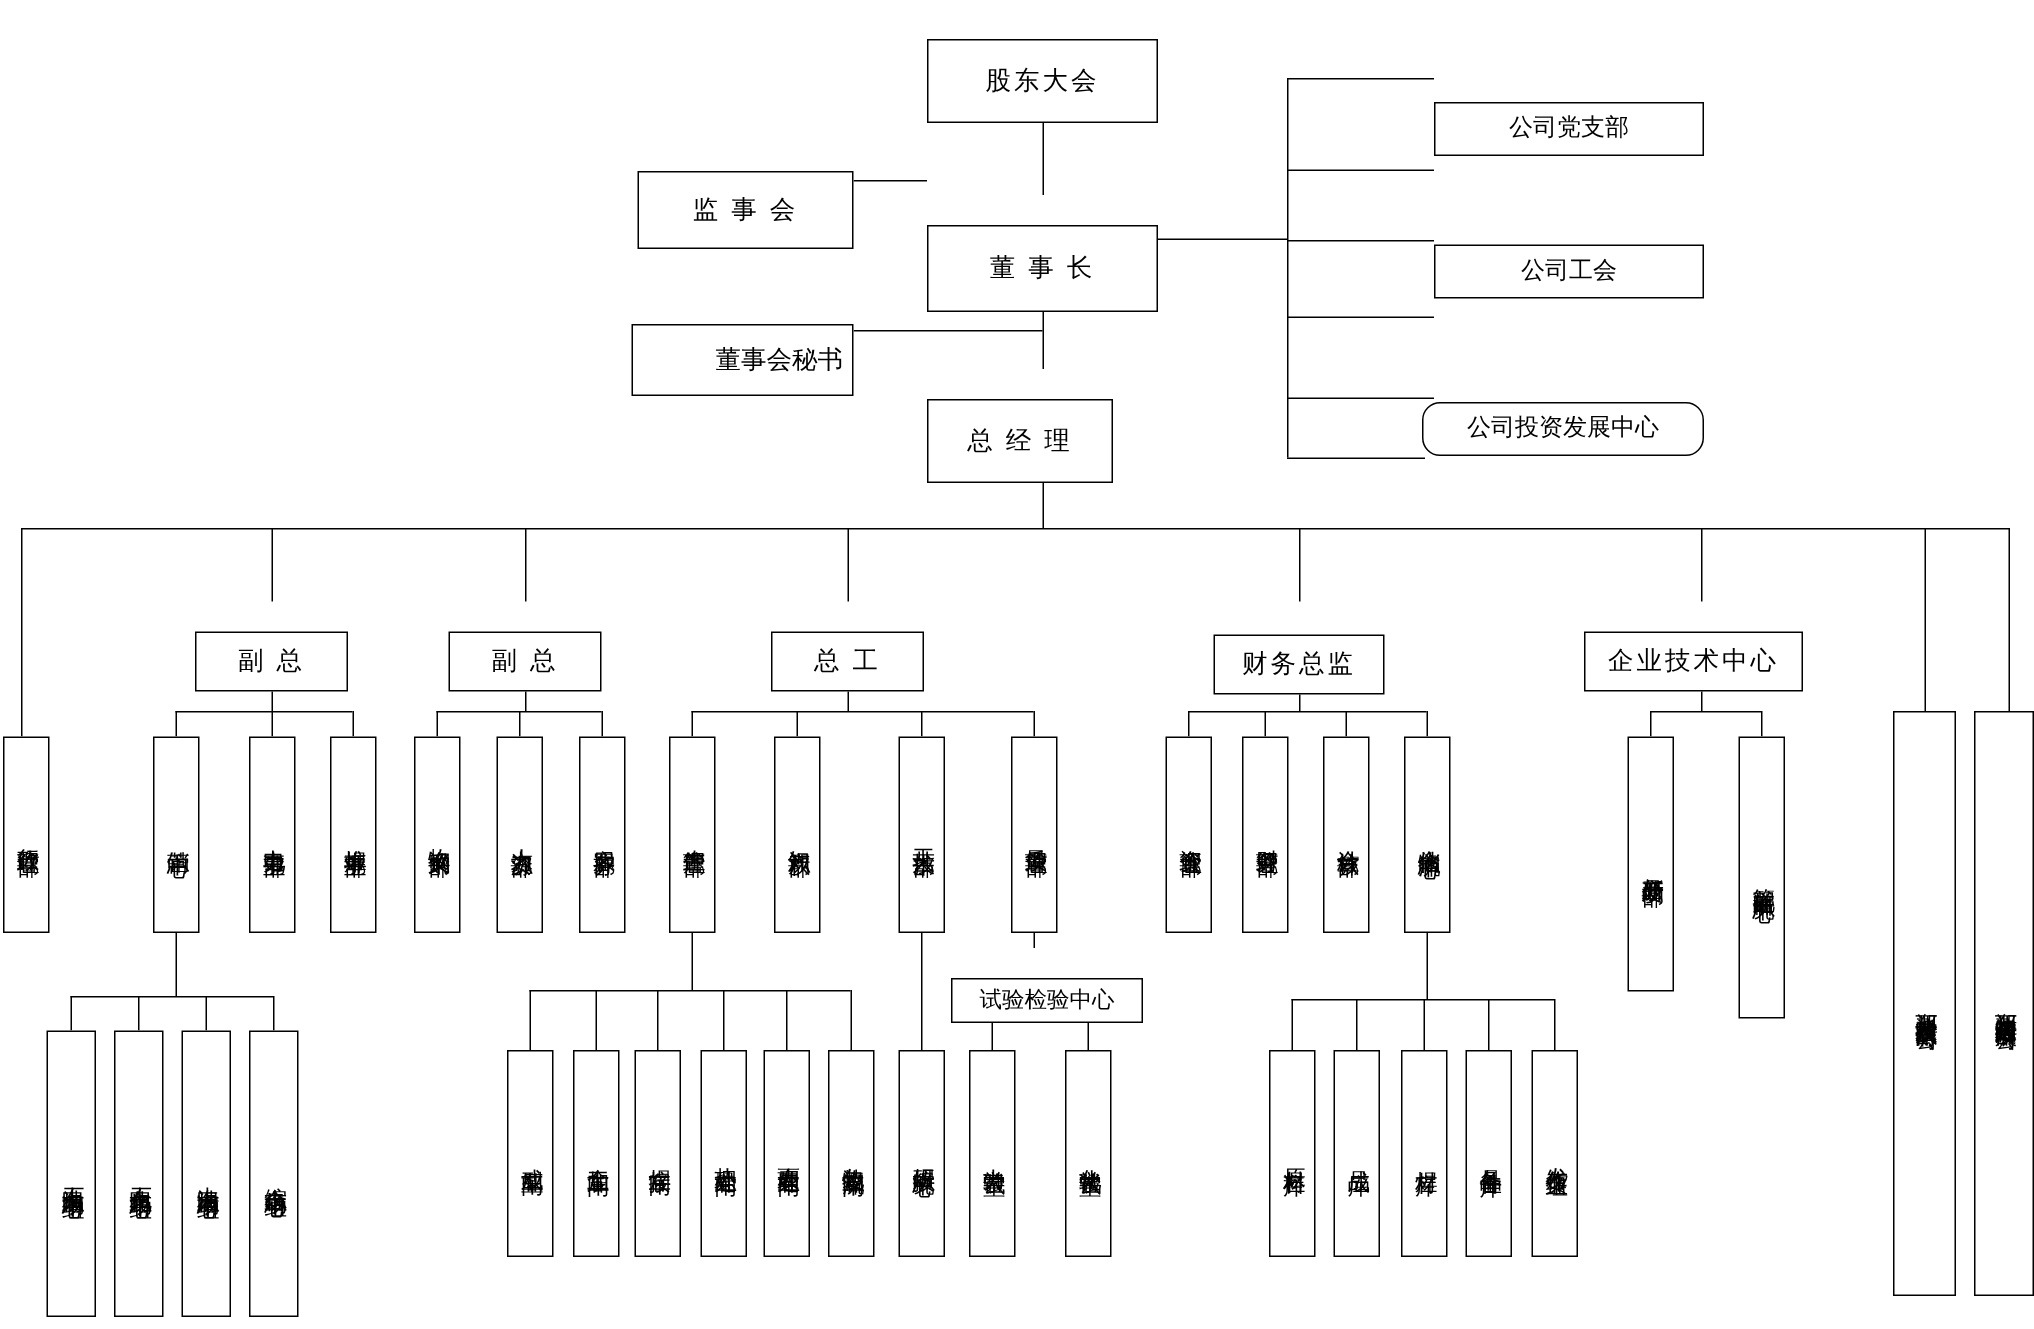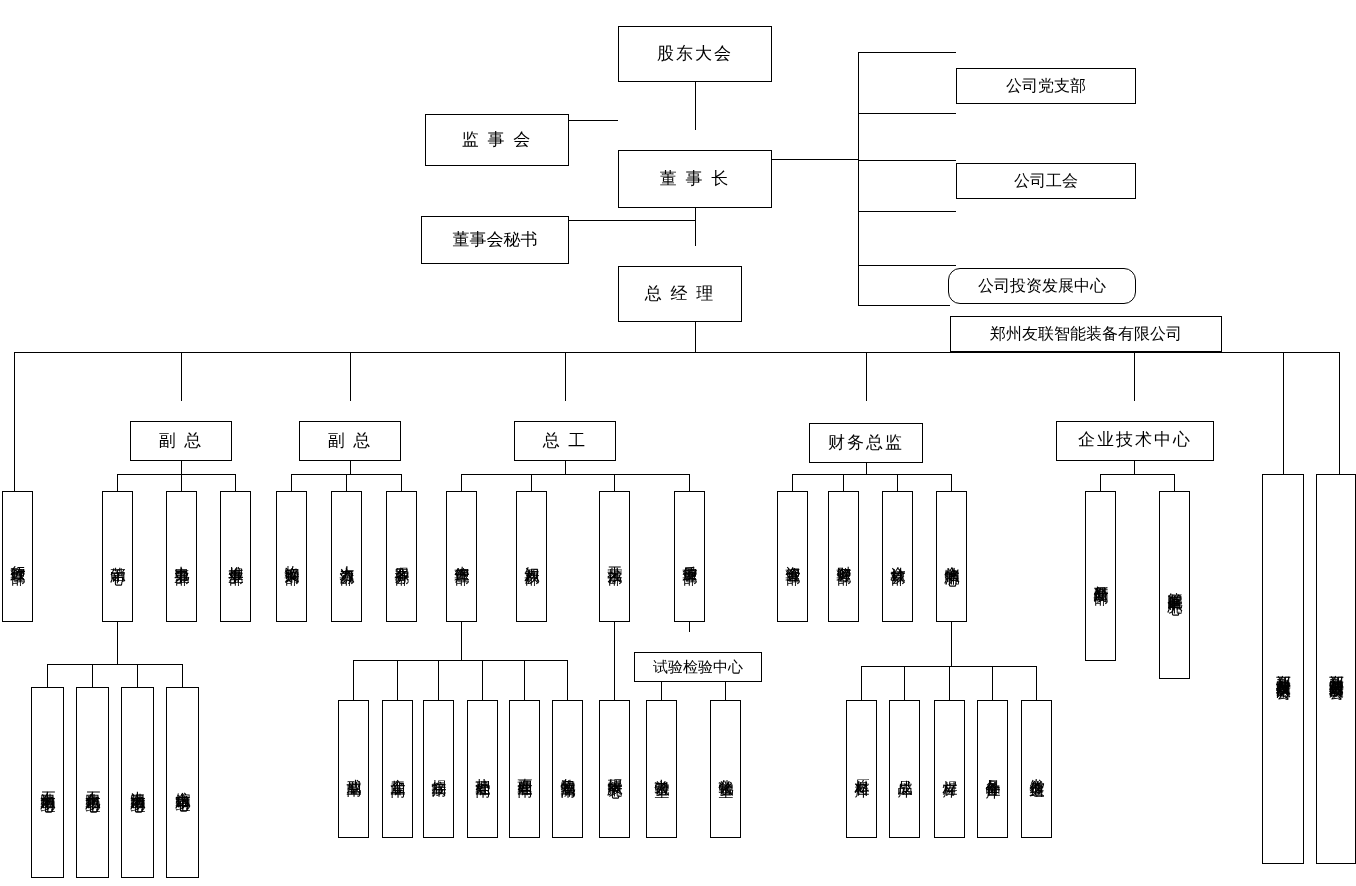--- a/index.html
+++ b/index.html
@@ -73,21 +73,21 @@
 
   <div class="node h fs17 sp2" style="left:425px; top:94px; width:144px; height:52px;">
     <span class="txt">监 事 会</span>
   </div>
   <div class="ln hz" style="left:569px; top:120px; width:49px; height:1px;"></div>
 
   <div class="node h fs17 sp2" style="left:618px; top:130px; width:154px; height:58px;">
     <span class="txt">董 事 长</span>
   </div>
 
-  <div class="node h fs17" style="left:421px; top:196px; width:148px; height:48px;">
+  <div class="node h fs17" style="left:421px; top:196px; width:148px; height:48px;justify-content:flex-end;">
     <span class="txt">董事会秘书</span>
   </div>
   <div class="ln hz" style="left:569px; top:220px; width:126px; height:1px;"></div>
 
   <div class="ln vt" style="left:695px; top:188px; width:1px; height:58px;"></div>
 
   <div class="node h fs17 sp2" style="left:618px; top:246px; width:124px; height:56px;">
     <span class="txt">总 经 理</span>
   </div>
 
@@ -107,23 +107,20 @@
   </div>
 
   <div class="ln hz" style="left:858px; top:211px; width:98px; height:1px;"></div>
 
   <div class="ln hz" style="left:858px; top:265px; width:98px; height:1px;"></div>
   <div class="node h fs16" style="left:948px; top:248px; width:188px; height:36px;border-radius:12px;">
     <span class="txt">公司投资发展中心</span>
   </div>
 
   <div class="ln hz" style="left:858px; top:305px; width:92px; height:1px;"></div>
-  <div class="node h fs16" style="left:950px; top:296px; width:272px; height:36px;">
-    <span class="txt">郑州友联智能装备有限公司</span>
-  </div>
 
   <div class="ln vt" style="left:695px; top:302px; width:1px; height:50px;"></div>
   <div class="ln hz" style="left:14px; top:352px; width:1326px; height:1px;"></div>
 
   <div class="ln vt" style="left:14px; top:352px; width:1px; height:139px;"></div>
   <div class="ln vt" style="left:181px; top:352px; width:1px; height:49px;"></div>
   <div class="ln vt" style="left:350px; top:352px; width:1px; height:49px;"></div>
   <div class="ln vt" style="left:565px; top:352px; width:1px; height:49px;"></div>
   <div class="ln vt" style="left:866px; top:352px; width:1px; height:49px;"></div>
   <div class="ln vt" style="left:1134px; top:352px; width:1px; height:49px;"></div>
@@ -135,21 +132,21 @@
   </div>
   <div class="node h fs17 sp2" style="left:299px; top:401px; width:102px; height:40px;">
     <span class="txt">副  总</span>
   </div>
   <div class="node h fs17 sp2" style="left:514px; top:401px; width:102px; height:40px;">
     <span class="txt">总  工</span>
   </div>
   <div class="node h fs17 sp2" style="left:809px; top:403px; width:114px; height:40px;">
     <span class="txt">财务总监</span>
   </div>
-  <div class="node h fs17 sp2" style="left:1056px; top:401px; width:158px; height:40px;font-family:Liberation Mono, monospace;">
+  <div class="node h fs17 sp2" style="left:1056px; top:401px; width:146px; height:40px;">
     <span class="txt">企业技术中心</span>
   </div>
 
   <div class="node v fs15" style="left:2px; top:491px; width:31px; height:131px;">
     <span class="txt">行政管理部</span>
   </div>
 
   <div class="ln vt" style="left:181px; top:441px; width:1px; height:33px;"></div>
   <div class="ln hz" style="left:117px; top:474px; width:118px; height:1px;"></div>
   <div class="ln vt" style="left:117px; top:474px; width:1px; height:17px;"></div>

